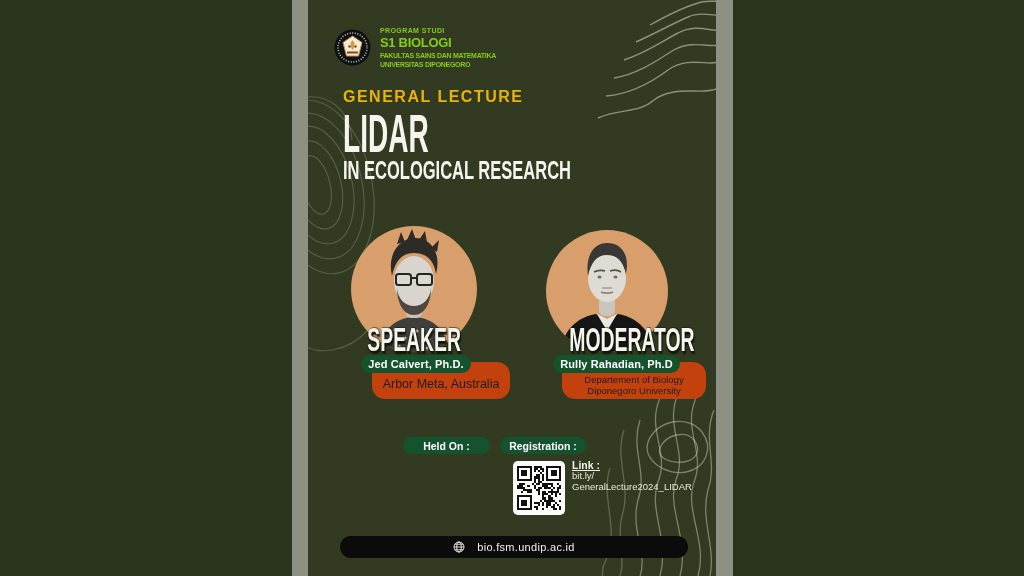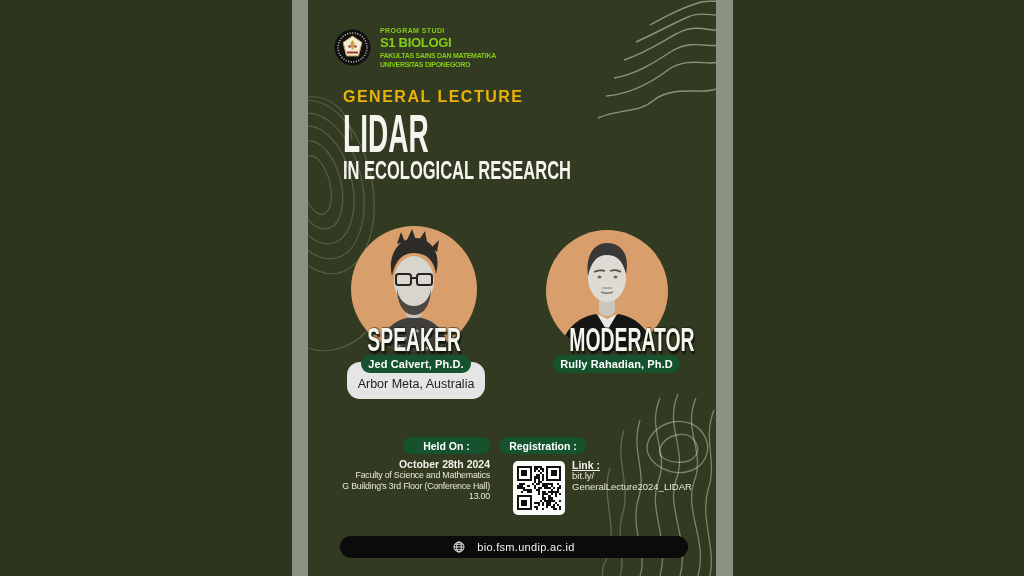--- a/index.html
+++ b/index.html
@@ -43,21 +43,21 @@
     text-shadow:2px 3px 2px rgba(16,21,9,0.95), -1px 1px 2px rgba(16,21,9,0.6), 1px -1px 1px rgba(16,21,9,0.5);}
   .role.speaker{left:21px;top:322px;}
   .role.moderator{left:214px;top:322px;}
 
   .pill{background:#14532d;color:#ffffff;border-radius:10px;display:flex;align-items:center;justify-content:center;
     font-weight:bold;z-index:3;}
   .pill.name{height:18px;font-size:11px;letter-spacing:0.1px;}
   .pill.speaker-name{left:53px;top:355px;width:110px;}
   .pill.moderator-name{left:237px;top:355px;width:127px;margin-left:8px;}
 
-  .card{background:#e5e5e5;border-radius:13px;color:#1d1d1d;text-align:center;z-index:2;}
+  .card{background:#c2410c;border-radius:13px;color:#1d1d1d;text-align:center;z-index:2;margin-left:25px;}
   .card.speaker-card{left:39px;top:362px;width:138px;height:37px;display:flex;align-items:flex-end;justify-content:center;
     font-size:12.5px;padding-bottom:8px;box-sizing:border-box;}
   .card.moderator-card{left:229px;top:362px;width:144px;height:37px;padding-top:13px;box-sizing:border-box;
     font-size:9.5px;line-height:10.5px;}
 
   
   .pill.tag{height:17px;font-size:10.5px;}
   .pill.heldon{left:95px;top:437px;width:87px;}
   .pill.reg{left:192px;top:437px;width:86px;}
   .sched{left:12px;top:458px;width:170px;text-align:right;color:#eae8dc;font-size:8.8px;line-height:10.6px;letter-spacing:-0.2px;}
@@ -177,28 +177,26 @@
   </div>
 
   <div class="layer role moderator"><span class="cond">MODERATOR</span></div>
   <div class="layer role speaker"><span class="cond">SPEAKER</span></div>
 
   <div class="layer pill name speaker-name">Jed Calvert, Ph.D.</div>
   <div class="layer card speaker-card">
     <span>Arbor Meta, Australia</span>
   </div>
   <div class="layer pill name moderator-name">Rully Rahadian, Ph.D</div>
+  <div class="layer card moderator-card">
+    <div>Departement of Biology</div>
+    <div>Diponegoro University</div>
+  </div>
 
   <div class="layer pill tag heldon">Held On :</div>
-  <div class="layer sched">
-    <div class="date">October 28th 2024</div>
-    <div>Faculty of Science and Mathematics</div>
-    <div>G Building's 3rd Floor (Conference Hall)</div>
-    <div>13.00</div>
-  </div>
 
   <div class="layer pill tag reg">Registration :</div>
   <div class="layer qr-box">
     <svg viewBox="0 0 21 21">
       <g fill="#111111">
         <rect x="0" y="0" width="7" height="7"></rect>
           <rect x="14" y="0" width="7" height="7"></rect>
           <rect x="0" y="14" width="7" height="7"></rect>
       </g>
       <g fill="#ffffff">

